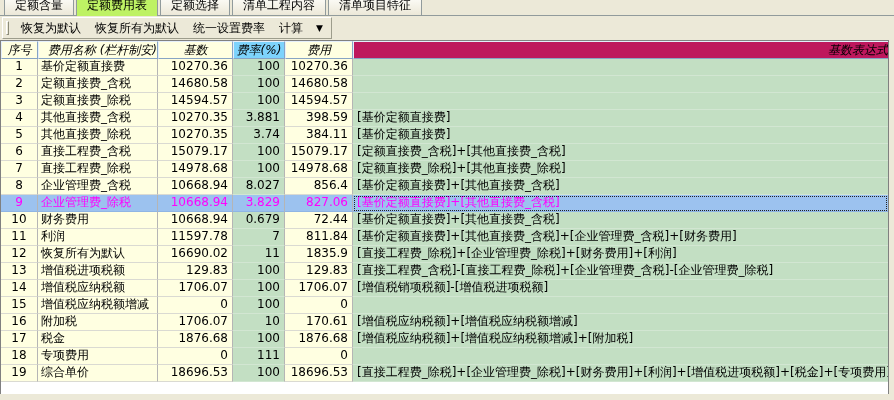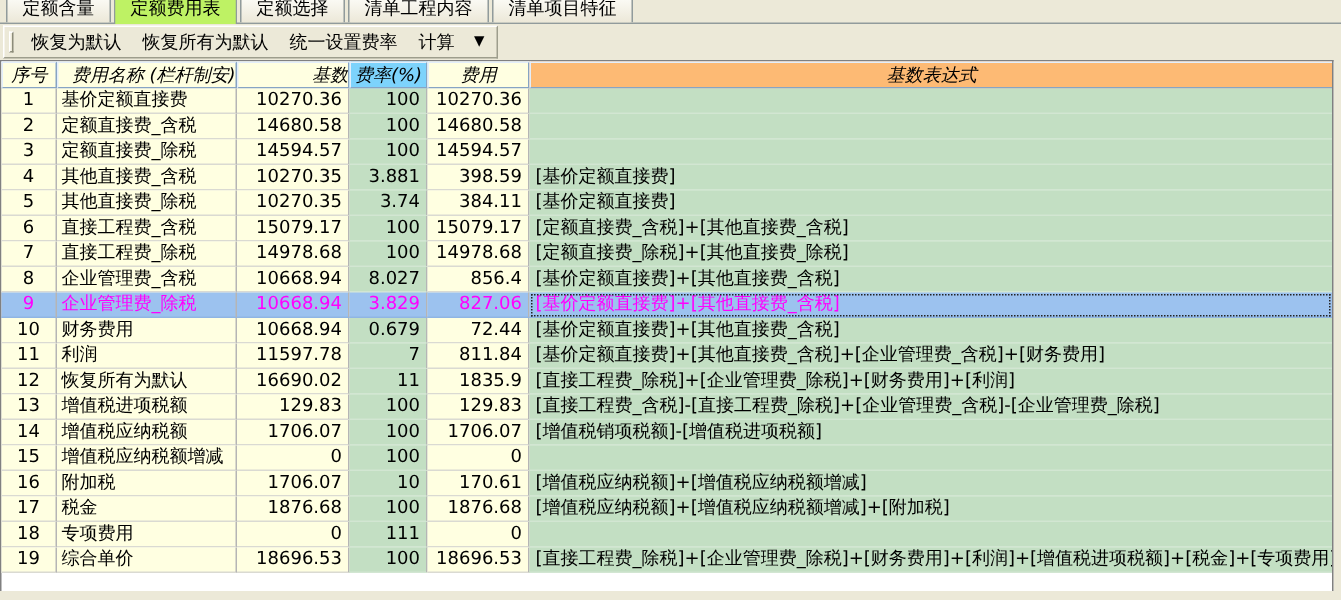--- a/index.html
+++ b/index.html
@@ -92,24 +92,24 @@
         <span class="tbtn">计算</span>
       </span>
     <span class="tbtn-overflow">▼</span>
   </div>
 </div>
 
 <div class="grid">
   <div class="hrow">
     <div class="hcell c-seq">序号</div>
     <div class="hcell c-name">费用名称 (栏杆制安)</div>
-    <div class="hcell c-base" style="text-align:right;padding-right:0">基数</div>
+    <div class="hcell c-base" style="text-align:center;padding-right:0">基数</div>
     <div class="hcell c-rate" style="text-align:center;padding-right:0;background:#7dd3fc;border-bottom-color:#87A4C4">费率(%)</div>
     <div class="hcell c-fee" style="text-align:center;padding-right:0">费用</div>
-    <div class="hcell c-expr" style="text-align:center;padding-left:0;background:#fdba74;border-bottom-color:#87A4C4;border-right:none">基数表达式</div>
+    <div class="hcell c-expr" style="text-align:right;padding-left:0;background:#be185d;border-bottom-color:#87A4C4;border-right:none">基数表达式</div>
   </div>
   <div id="rows">
       <div class="row">
         <div class="cell c-seq">1</div>
         <div class="cell c-name">基价定额直接费</div>
         <div class="cell c-base">10270.36</div>
         <div class="cell c-rate">100</div>
         <div class="cell c-fee">10270.36</div>
         <div class="cell c-expr"></div>
       </div>

